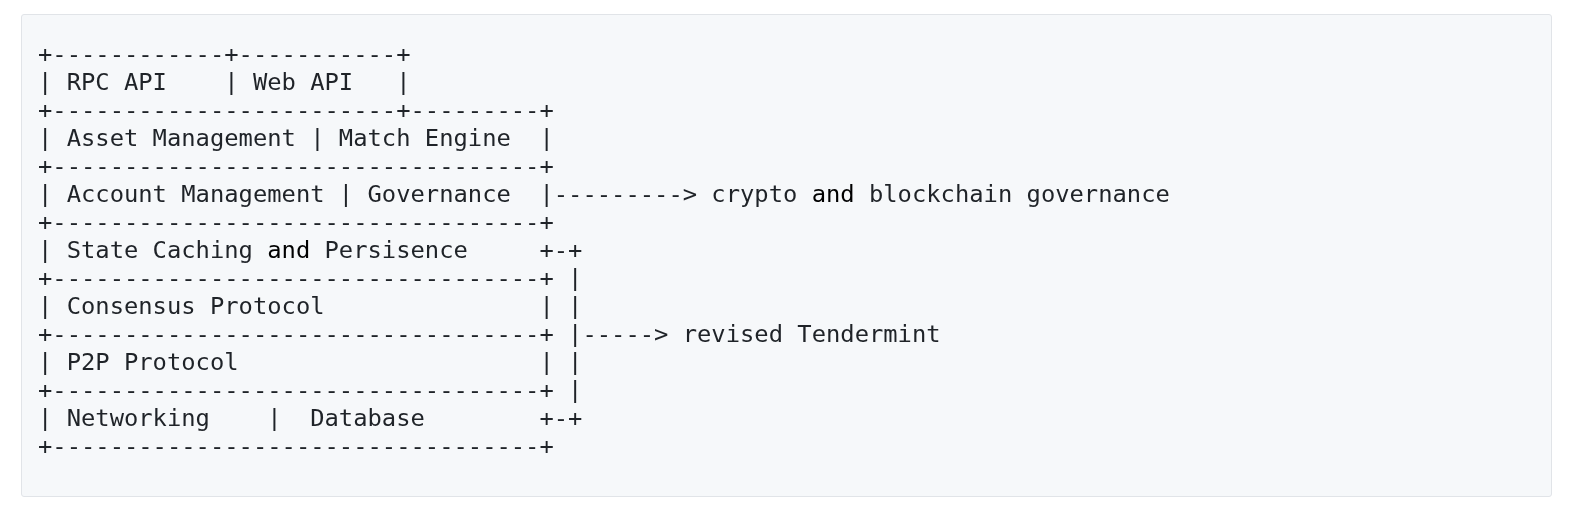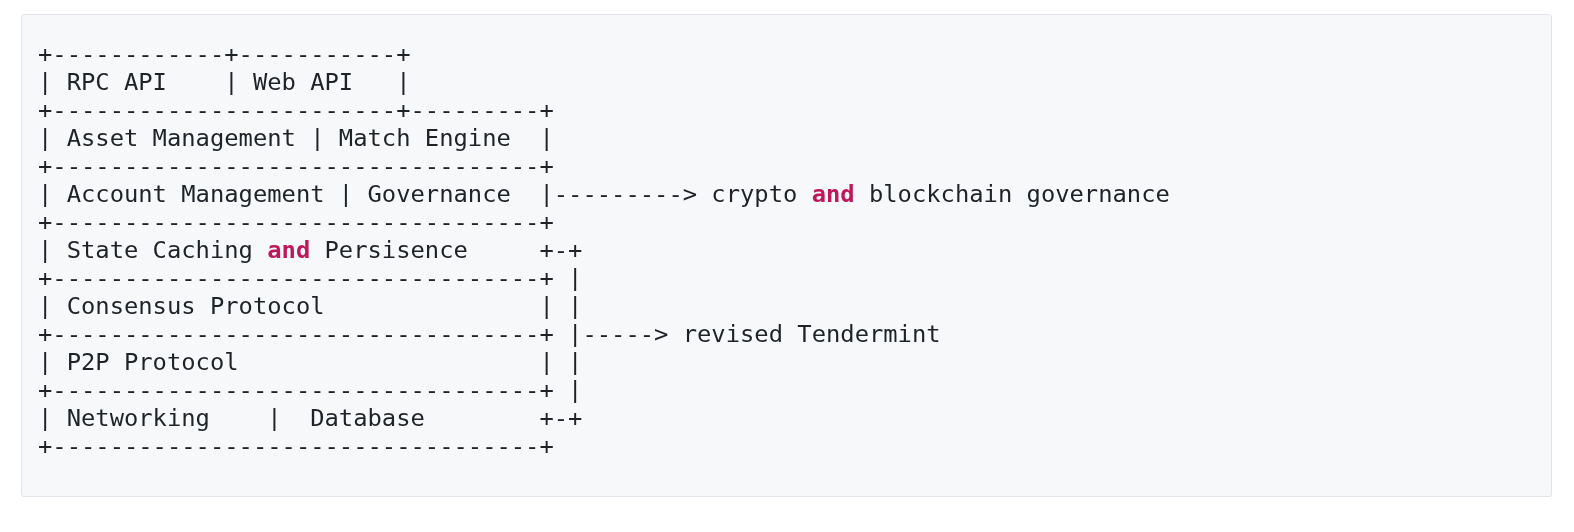--- a/index.html
+++ b/index.html
@@ -33,22 +33,22 @@
     margin: 0;
     padding: 25px 16px 36px 16px;
     font-family: "DejaVu Sans Mono", "Liberation Mono", monospace;
     font-size: 23.8px;
     line-height: 28px;
     letter-spacing: 0;
     color: #1f2328;
     white-space: pre;
   }
   pre.ascii b {
-    font-weight: 700;
-    color: #be185d;
+    font-weight: 400;
+    color: #000000;
   }
 </style>
 </head>
 <body>
 
 <div class="page" style="background: rgb(255, 255, 255);">
   <div class="code-block" style="background: rgb(246, 248, 250); border-color: rgb(225, 228, 232);">
     <pre class="ascii" style="color: rgb(31, 35, 40);"><code>+------------+-----------+
 | RPC API    | Web API   |
 +------------------------+---------+

